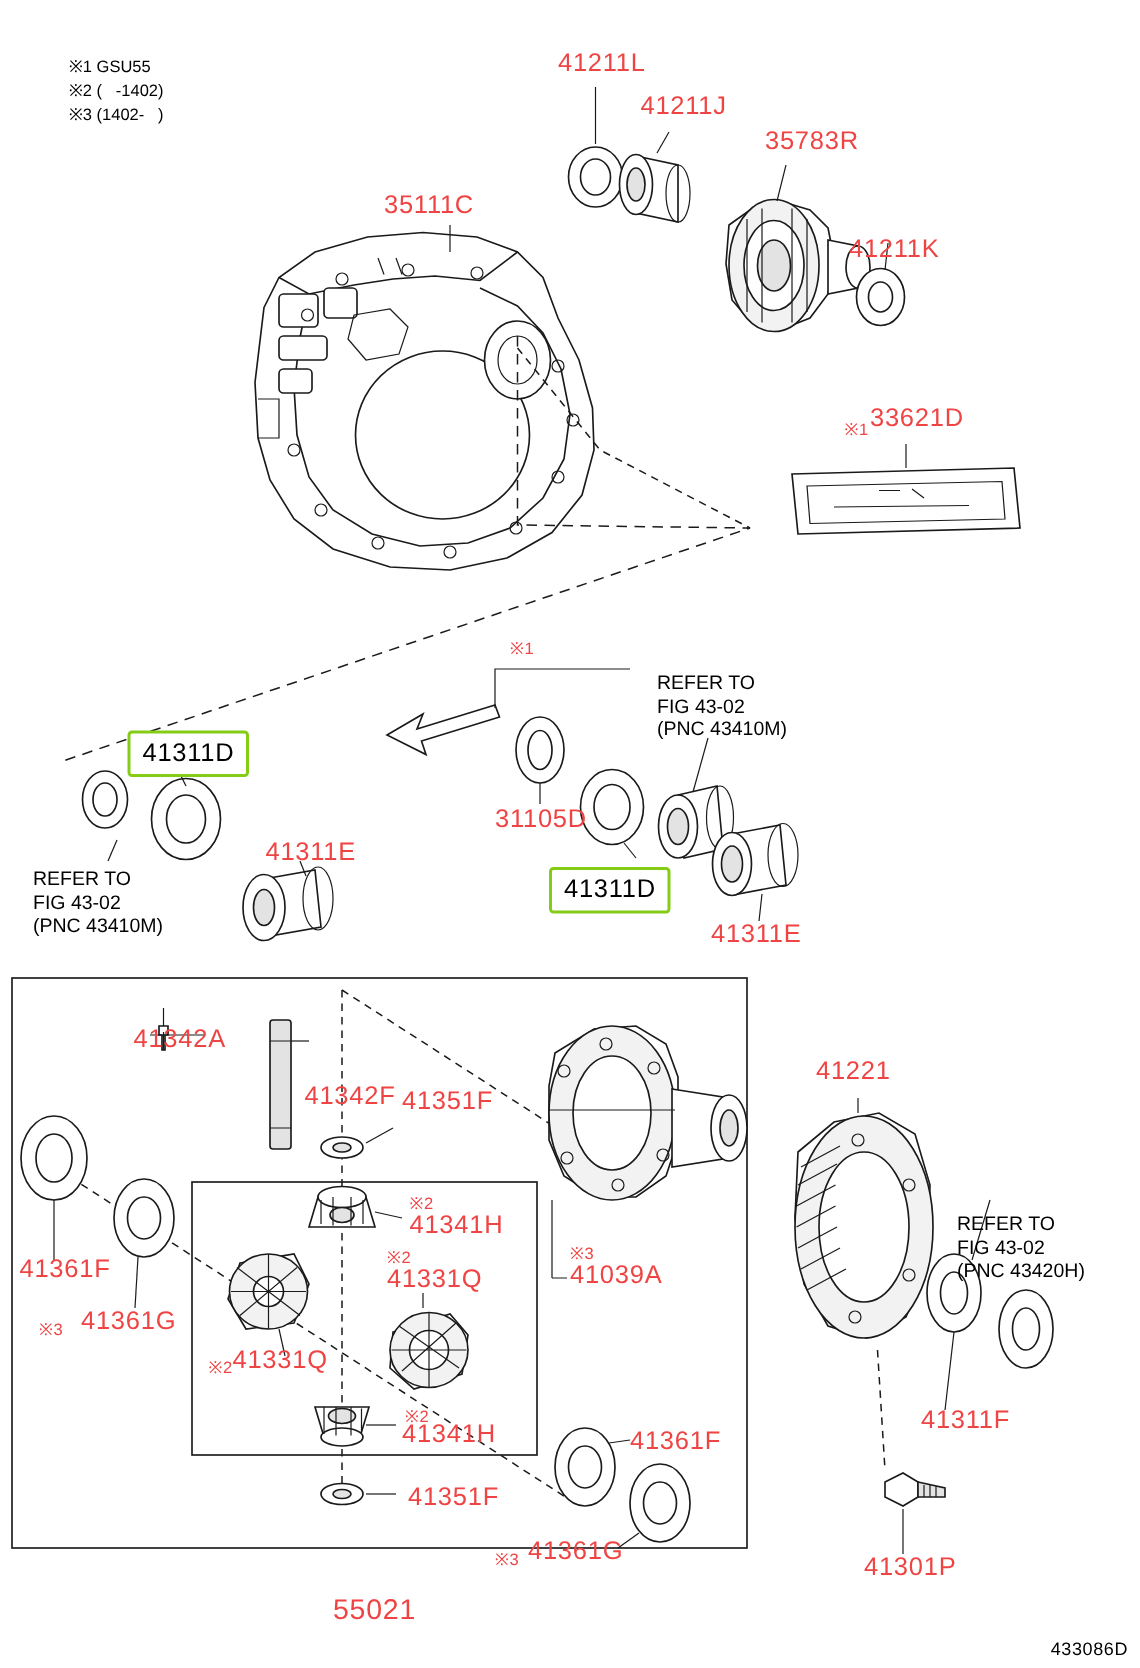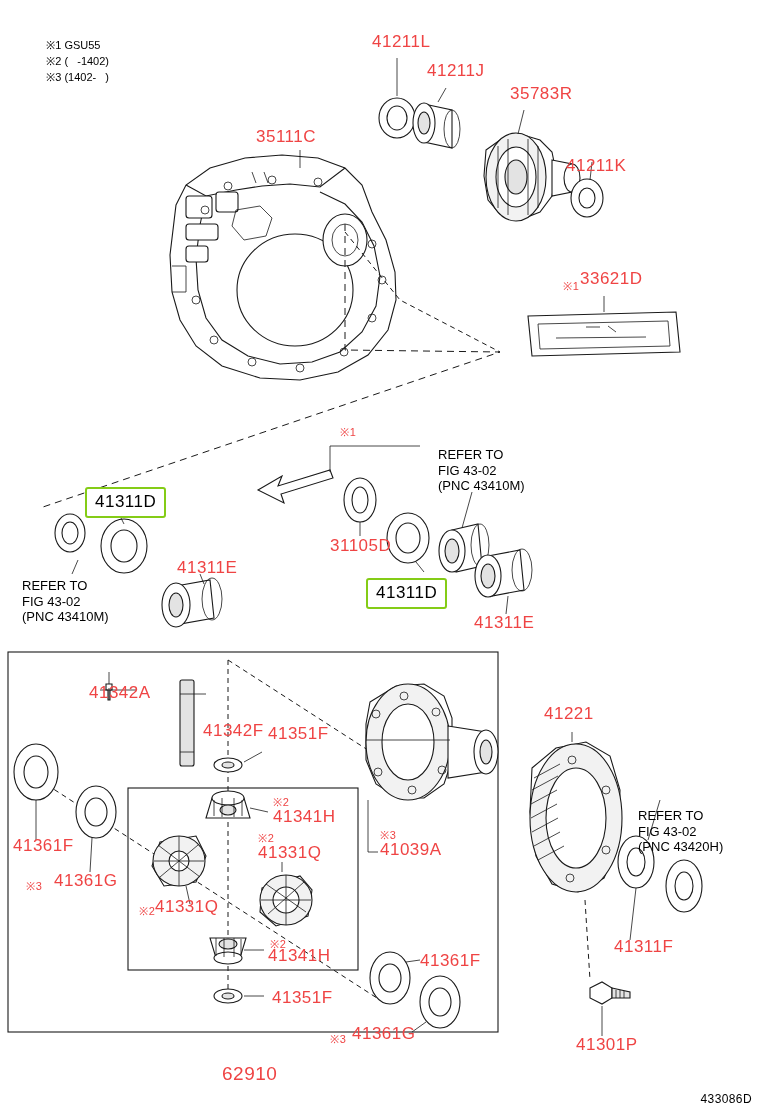--- a/index.html
+++ b/index.html
@@ -338,21 +338,21 @@
 <div class="lbl" style="left:268px; top:946px;">41341H</div>
 <div class="lbl" style="left:272px; top:988px;">41351F</div>
 <div class="lbl" style="left:13px; top:836px;">41361F</div>
 <div class="lbl" style="left:54px; top:871px;">41361G</div>
 <div class="lbl" style="left:380px; top:840px;">41039A</div>
 <div class="lbl" style="left:544px; top:704px;">41221</div>
 <div class="lbl" style="left:600px; top:937px;margin-left:14px;">41311F</div>
 <div class="lbl" style="left:420px; top:951px;">41361F</div>
 <div class="lbl" style="left:352px; top:1024px;">41361G</div>
 <div class="lbl" style="left:576px; top:1035px;">41301P</div>
-<div class="lbl" style="left:222px; top:1063px; font-size:19px;">62910</div>
+<div class="lbl" style="left:222px; top:1063px; font-size:19px;">55021</div>
 
 <div class="lbl tiny" style="left:563px; top:278px;">※1</div>
 <div class="lbl tiny" style="left:340px; top:424px;">※1</div>
 <div class="lbl tiny" style="left:273px; top:794px;">※2</div>
 <div class="lbl tiny" style="left:258px; top:830px;">※2</div>
 <div class="lbl tiny" style="left:139px; top:903px;">※2</div>
 <div class="lbl tiny" style="left:270px; top:936px;">※2</div>
 <div class="lbl tiny" style="left:380px; top:827px;">※3</div>
 <div class="lbl tiny" style="left:26px; top:878px;">※3</div>
 <div class="lbl tiny" style="left:330px; top:1031px;">※3</div>

